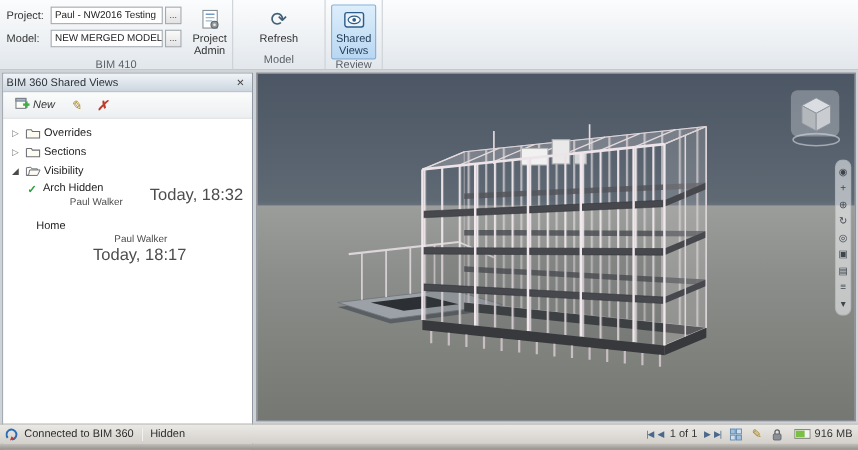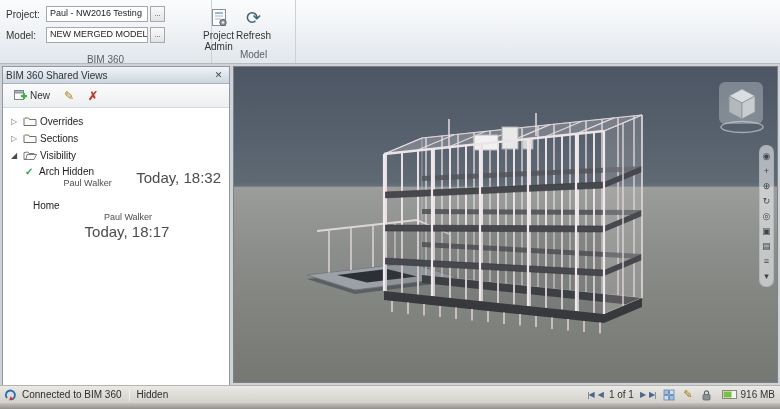--- a/index.html
+++ b/index.html
@@ -5,21 +5,21 @@
   * { margin:0; padding:0; box-sizing:border-box; }
   body { font-family:"Liberation Sans", sans-serif; background:#888; }
   #app { position:relative; width:780px; height:409px; background:#ececec; overflow:hidden;
          font-family:"Liberation Sans", sans-serif; }
 
   
   .ribbon { position:absolute; top:0; left:0; width:780px; height:64px;
             background:linear-gradient(180deg,#fbfcfd 0%,#eef1f4 55%,#e2e7ec 100%);
             border-bottom:1px solid #b5bac0; display:flex; }
   .rb-group { display:flex; flex-direction:column; border-right:1px solid #ccd1d6; }
-  .rb-content { flex:1; display:flex; padding:4px 6px 0 6px;gap:28px; }
+  .rb-content { flex:1; display:flex; padding:4px 6px 0 6px; }
   .rb-caption { height:14px; font-size:10px; color:#5a6067; text-align:center; padding-bottom:2px; }
   .rb-fill { flex:1; }
 
   .fields { display:flex; flex-direction:column; gap:5px; padding-top:2px; }
   .frow { display:flex; align-items:center; height:16px; }
   .flbl { width:40px; font-size:10px; color:#333; }
   .combo { width:102px; height:16px; background:#fff; border:1px solid #a3a9af; font-size:9px;
            color:#222; padding:1px 3px; white-space:nowrap; overflow:hidden; }
   .browse { width:15px; height:16px; margin-left:2px; border:1px solid #a3a9af; font-size:8px;
             color:#444; text-align:center; line-height:13px;
@@ -41,21 +41,21 @@
   .panel { width:228px; height:360px; background:#fff; border:1px solid #8e99a4;
            display:flex; flex-direction:column; }
   .p-title { height:17px; background:linear-gradient(#f0f4f8,#ccd5de); border-bottom:1px solid #aab3bd;
              display:flex; align-items:center; font-size:10px; color:#2e333a; padding:0 3px; }
   .p-title .ttl { flex:1; }
   .p-close { width:15px; height:13px; font-size:9px; line-height:12px; text-align:center;
              color:#444; cursor:default; }
   .p-toolbar { height:24px; background:linear-gradient(#fbfbfb,#eceff1); border-bottom:1px solid #d4d8db;
                display:flex; align-items:center; gap:4px; padding:0 5px; }
   .tb-btn { display:flex; align-items:center; gap:3px; font-size:10px; color:#333; padding:18px 4px;
-            border:1px solid transparent; border-radius:2px; cursor:default; }
+            border:1px solid transparent; border-radius:2px; cursor:default;font-style:italic; }
   .glyph-edit { font-size:12px; color:#a57d18; }
   .glyph-del { font-size:12px; color:#c03a2b; font-weight:bold; }
 
   .tree { flex:1; background:#fff; padding-top:5px; overflow:hidden; font-size:10px; color:#222; }
   .trow { display:flex; align-items:center; height:17px; padding-left:8px; cursor:default; }
   .arrow { width:12px; font-size:8px; color:#777; }
   .arrow.exp { color:#4a4a4a; }
   .fico { width:17px; display:flex; align-items:center; }
   .titem { display:flex; padding:2px 6px 3px 22px; cursor:default; }
   .titem .chk { width:14px; font-size:10px; font-weight:bold; color:#2aa043; }
@@ -123,33 +123,49 @@
               <line x1="6" y1="8" x2="14" y2="8" stroke="#9db6cc" stroke-width="1"></line>
               <line x1="6" y1="11" x2="12" y2="11" stroke="#9db6cc" stroke-width="1"></line>
               <circle cx="14" cy="14.5" r="3.2" fill="#8f979e" stroke="#5d646b"></circle>
               <circle cx="14" cy="14.5" r="1.2" fill="#e8eaec"></circle>
             </svg>
           </span>
           <span class="btxt">Project</span>
           <span class="btxt">Admin</span>
         </div>
       </div>
-      <div class="rb-caption">BIM 360</div>
+      <div class="rb-caption">BIM 410</div>
     </div>
 
     <div class="rb-group" style="width:84px;">
       <div class="rb-content" style="justify-content:center;gap:2px;">
         <div class="bigbtn" style="width:40px;">
           <span class="bicon refresh-glyph">⟳</span>
           <span class="btxt">Refresh</span>
         </div>
       </div>
       <div class="rb-caption">Model</div>
     </div>
 
+    <div class="rb-group" style="width:52px;">
+      <div class="rb-content" style="justify-content:center;">
+        <div class="bigbtn sel" style="width:42px;">
+          <span class="bicon">
+            <svg width="22" height="22" viewBox="0 0 22 22">
+              <rect x="2.5" y="4.5" width="17" height="13" rx="2" fill="#e9f2fb" stroke="#2e5d8a" stroke-width="1.3"></rect>
+              <ellipse cx="11" cy="11" rx="5.5" ry="3.4" fill="#ffffff" stroke="#2e5d8a" stroke-width="1.1"></ellipse>
+              <circle cx="11" cy="11" r="1.7" fill="#2e5d8a"></circle>
+            </svg>
+          </span>
+          <span class="btxt">Shared</span>
+          <span class="btxt">Views</span>
+        </div>
+      </div>
+      <div class="rb-caption">Review</div>
+    </div>
 
     <div class="rb-fill"></div>
   </div>
 
   <div class="main">
 
     <div class="panel">
       <div class="p-title">
         <span class="ttl">BIM 360 Shared Views</span>
         <span class="p-close">✕</span>

